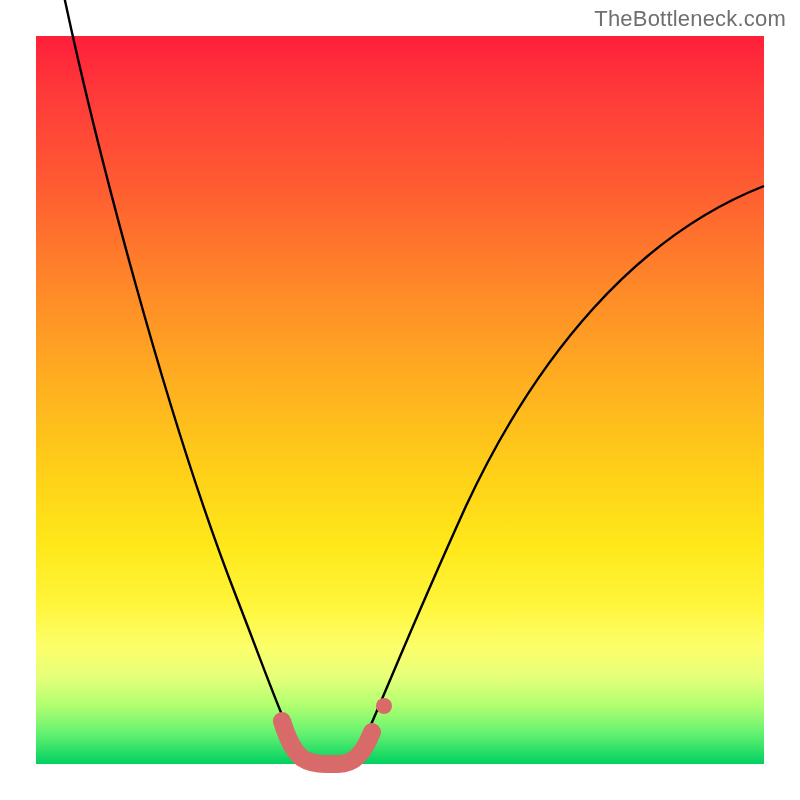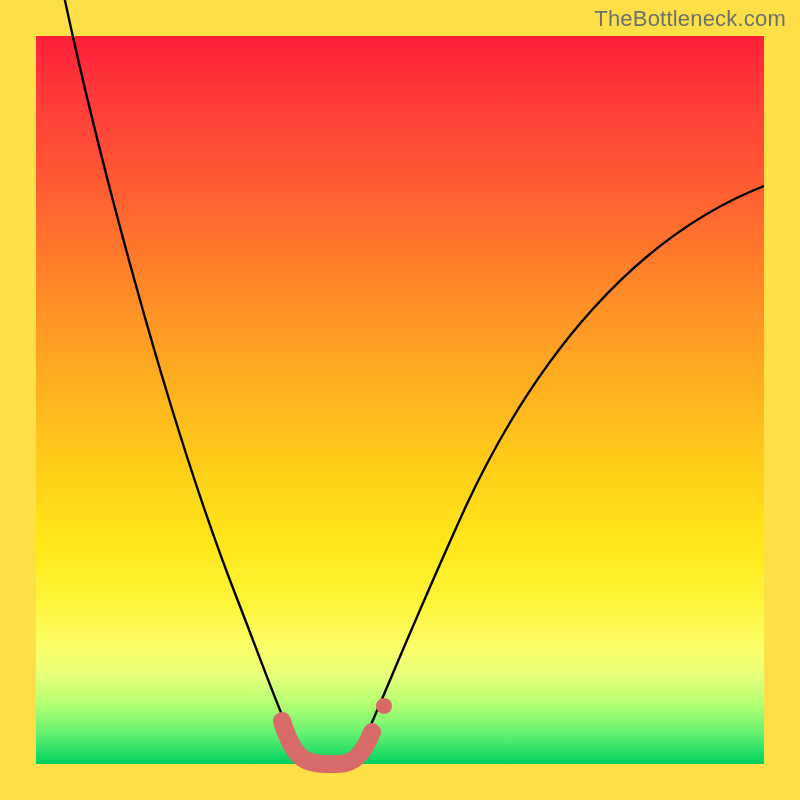--- a/index.html
+++ b/index.html
@@ -8,21 +8,21 @@
     width: 800px;
     height: 800px;
     background: #000;
     font-family: Arial, Helvetica, sans-serif;
     overflow: hidden;
   }
   .outer {
     position: relative;
     width: 800px;
     height: 800px;
-    background: #fde047;
+    background: #ffffff;
   }
   .plot-area {
     position: absolute;
     left: 36px;
     top: 36px;
     width: 728px;
     height: 728px;
     
     background: linear-gradient(
       to bottom,

